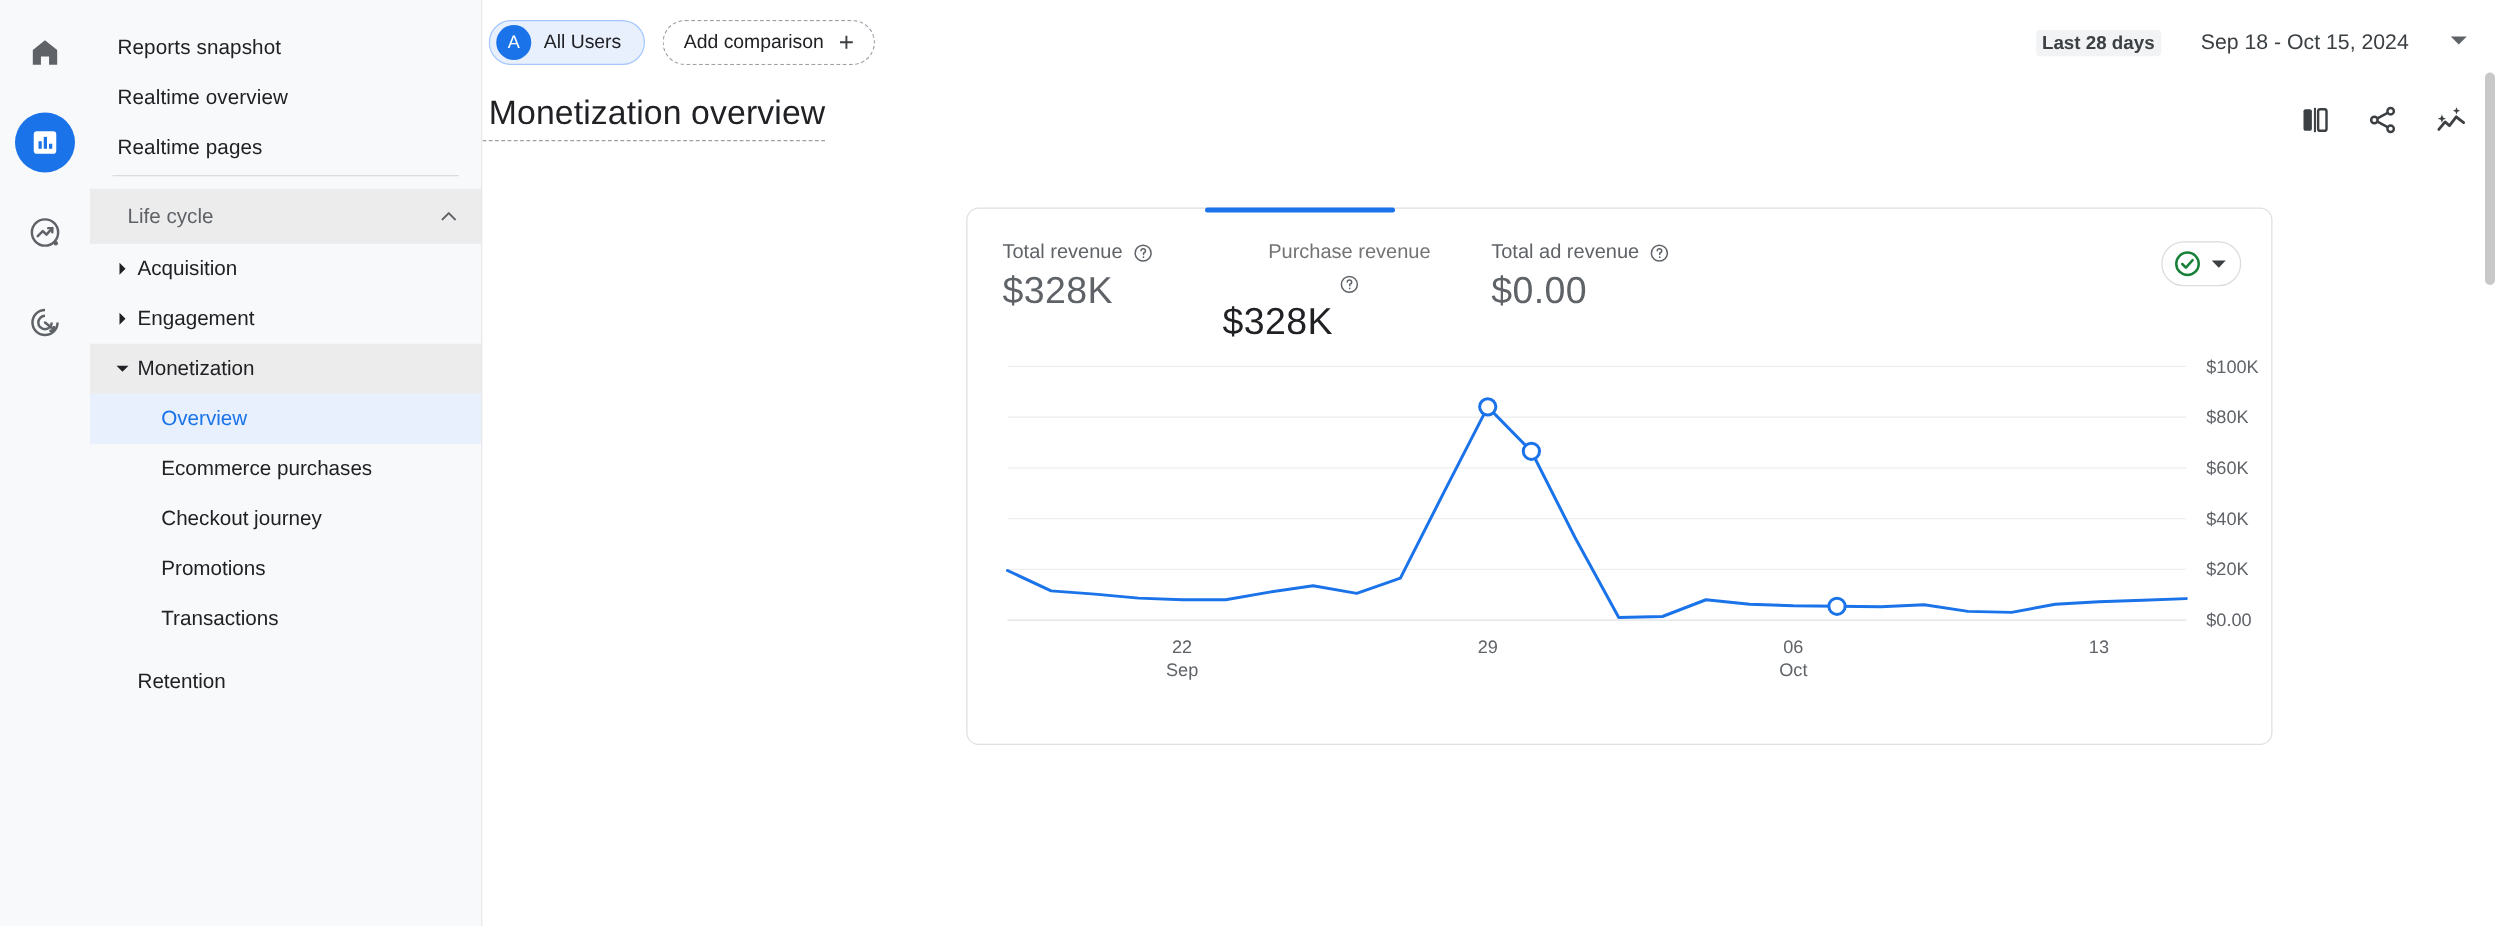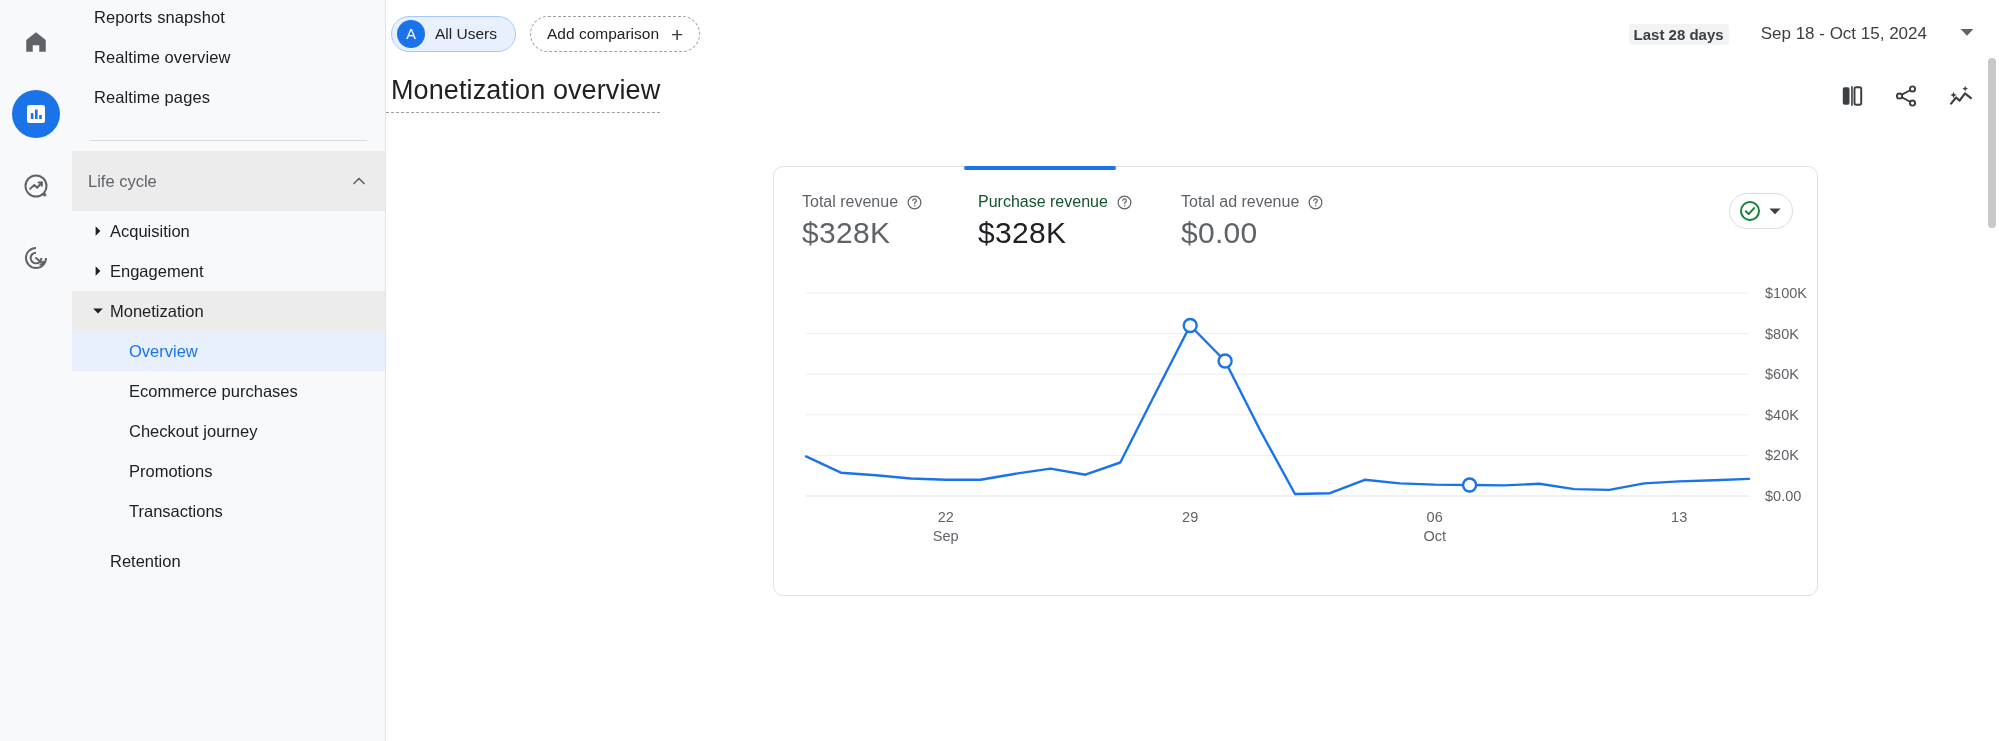--- a/index.html
+++ b/index.html
@@ -31,34 +31,34 @@
   .sidebar {
     width: 314px; flex: 0 0 314px; height: 741px;
     background: #f8f9fa;
     border-right: 1px solid #e3e3e3;
     padding-top: 8px;
     position: relative;
     overflow: hidden;
   }
   .nav-item {
     height: 40px;
-    display: flex; align-items: flex-start;
+    display: flex; align-items: flex-end;
     font-size: 16.5px; color: #202124;
     cursor: pointer; position: relative;
     letter-spacing: .1px;
   }
   .nav-item .label { white-space: nowrap; }
   .nav-top { padding-left: 22px; }
   .nav-sep {
     height: 1px; background: #dadce0;
     margin: 12px 18px 10px 18px;
   }
   .nav-group {
-    height: 60px; display: flex; align-items: center;
-    padding-left: 16px; padding-right: 14px;
+    height: 44px; display: flex; align-items: center;
+    padding-left: 30px; padding-right: 14px;
     color: #5f6368; font-size: 16.5px;
     background: #ececec; cursor: pointer;
     justify-content: space-between;
   }
   .nav-parent {
     height: 40px; display: flex; align-items: center;
     padding-left: 14px; cursor: pointer;
     font-size: 16.5px; color: #202124;
   }
   .nav-parent.selected { background: #ececec; }
@@ -154,34 +154,34 @@
   }
   .metrics {
     display: flex; align-items: flex-start;
     padding: 26px 0 0 28px; position: relative;
   }
   .metric { cursor: pointer; position: relative; }
   .metric .mlabel {
     display: flex; align-items: center; gap: 8px;
     font-size: 16px; color: #5f6368;
   }
-  .metric.selected .mlabel { color: #14532d; }
+  .metric.selected .mlabel { color: #737373; flex-direction: column; }
   .metric .mvalue {
     font-size: 30px; color: #5f6368; margin-top: 5px; letter-spacing: .3px;
   }
   .metric.selected .mvalue { color: #202124; }
   .metric .seltop {
     position: absolute; top: -27px; left: -14px;
     width: 152px; height: 4px; background: #1a73e8;
     border-radius: 2px;
   }
   .qmark { display: flex; color: #5f6368; }
   .m1 { width: 176px; }
   .m2 { width: 203px; }
-  .m3 { width: 200px; }
+  .m3 { width: 200px; margin-left: 12px; }
 
   .checkbtn {
     position: absolute; right: 24px; top: 26px;
     display: flex; align-items: center; gap: 6px;
     height: 36px; padding: 0 10px 0 8px;
     border: 1px solid #dadce0; border-radius: 18px;
     background: #fff; cursor: pointer;
   }
   .checkbtn .ck { display: flex; color: #188038; }
   .checkbtn .dn { display: flex; color: #3c4043; }

